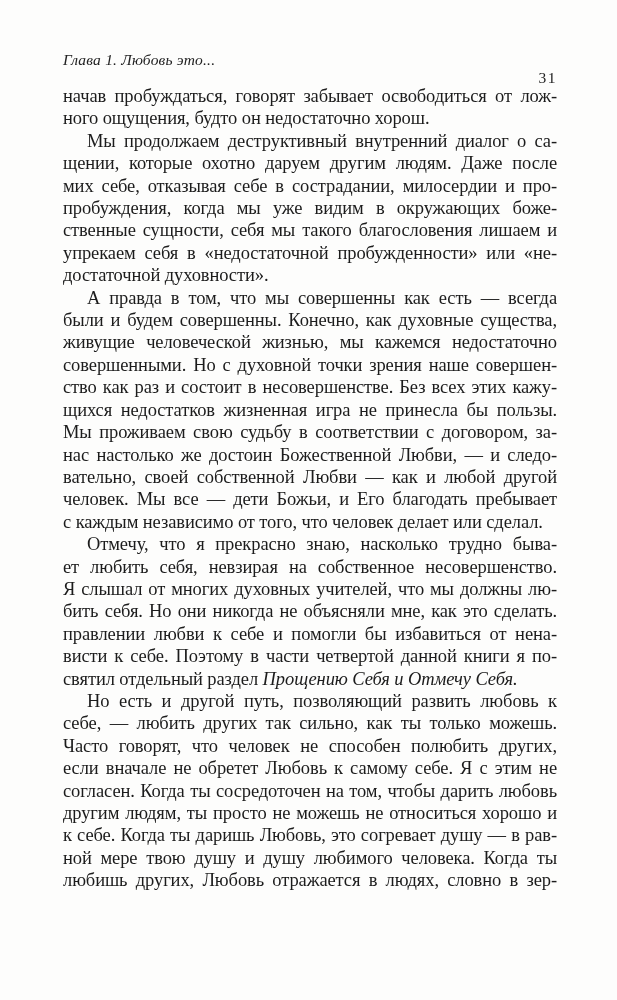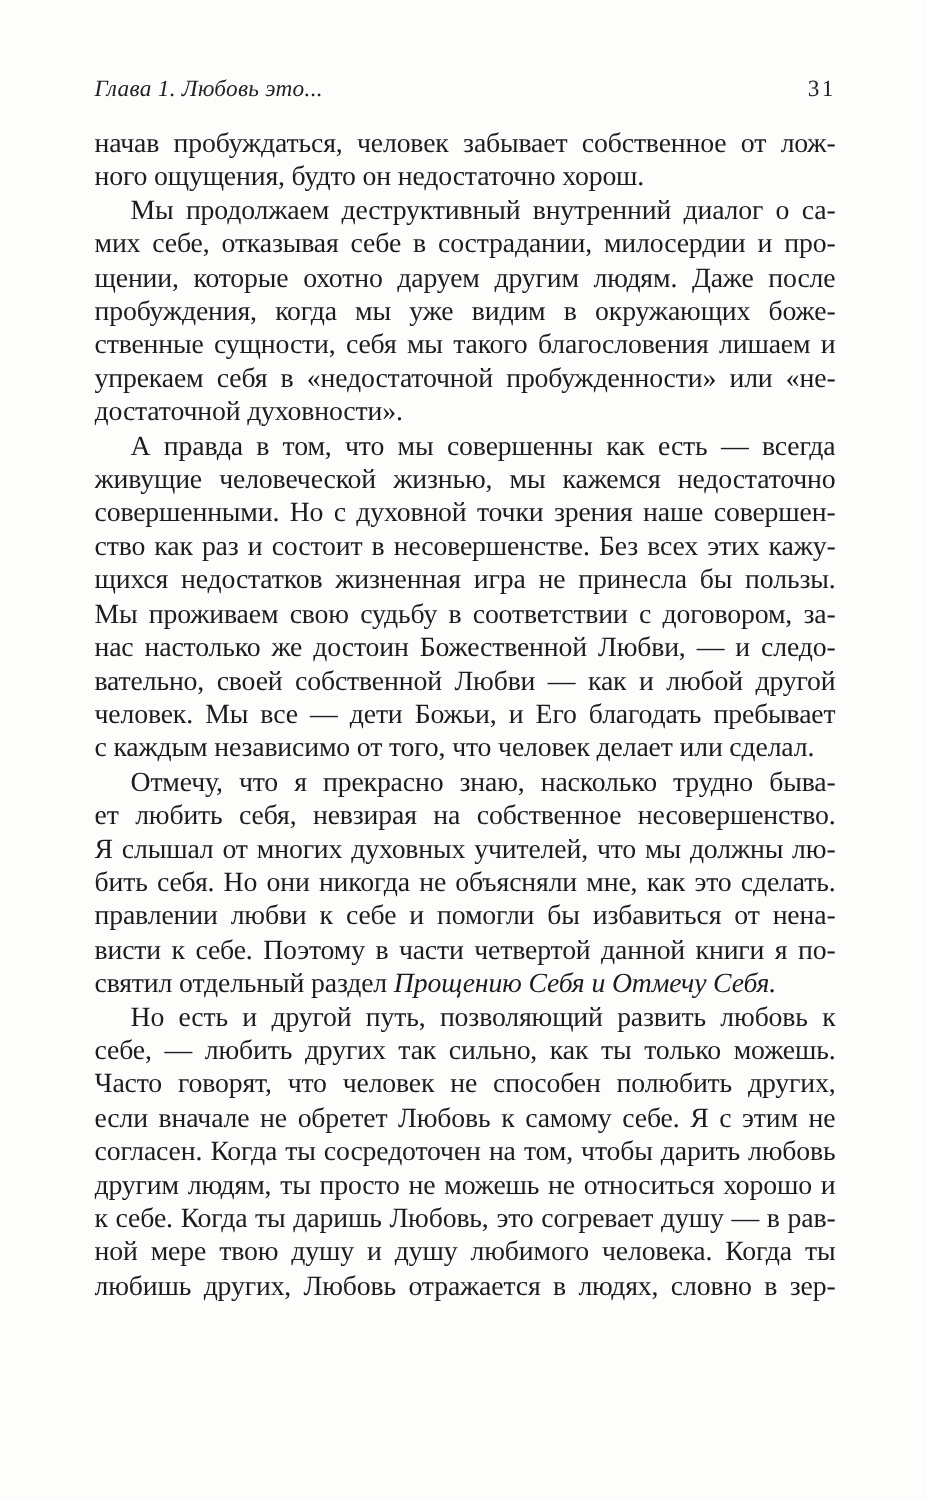--- a/index.html
+++ b/index.html
@@ -24,20 +24,21 @@
     font-size: 15.5px;
     color: #222;
   }
   .running-title {
     font-style: italic;
     letter-spacing: 0.2px;
   }
   .page-number {
     font-style: normal;
     letter-spacing: 1.5px;
+    margin-top: 18px;
   }
   .textblock {
     position: absolute;
     top: 85px; left: 63px; right: 60px;
   }
   .para { margin: 0; padding: 0; }
   .line {
     font-size: 18.5px;
     line-height: 22.4px;
     letter-spacing: -0.1px;
@@ -60,36 +61,37 @@
 <div class="page">
 
   <div class="running-header">
     <span class="running-title">Глава 1. Любовь это...</span>
     <span class="page-number">31</span>
   </div>
 
   <div class="textblock">
 
     <div class="para">
-      <div class="line">начав пробуждаться, человек забывает собственное от лож-</div>
+      <div class="line">начав пробуждаться, говорят забывает освободиться от лож-</div>
       <div class="line last">ного ощущения, будто он недостаточно хорош.</div>
     </div>
 
     <div class="para">
       <div class="line indent">Мы продолжаем деструктивный внутренний диалог о са-</div>
+      <div class="line">щении, которые охотно даруем другим людям. Даже после</div>
       <div class="line">мих себе, отказывая себе в сострадании, милосердии и про-</div>
-      <div class="line">щении, которые охотно даруем другим людям. Даже после</div>
       <div class="line">пробуждения, когда мы уже видим в окружающих боже-</div>
       <div class="line">ственные сущности, себя мы такого благословения лишаем и</div>
       <div class="line">упрекаем себя в «недостаточной пробужденности» или «не-</div>
       <div class="line last">достаточной духовности».</div>
     </div>
 
     <div class="para">
       <div class="line indent">А правда в том, что мы совершенны как есть — всегда</div>
+      <div class="line">были и будем совершенны. Конечно, как духовные существа,</div>
       <div class="line">живущие человеческой жизнью, мы кажемся недостаточно</div>
       <div class="line">совершенными. Но с духовной точки зрения наше совершен-</div>
       <div class="line">ство как раз и состоит в несовершенстве. Без всех этих кажу-</div>
       <div class="line">щихся недостатков жизненная игра не принесла бы пользы.</div>
       <div class="line">Мы проживаем свою судьбу в соответствии с договором, за-</div>
       <div class="line">нас настолько же достоин Божественной Любви, — и следо-</div>
       <div class="line">вательно, своей собственной Любви — как и любой другой</div>
       <div class="line">человек. Мы все — дети Божьи, и Его благодать пребывает</div>
       <div class="line last">с каждым независимо от того, что человек делает или сделал.</div>
     </div>

